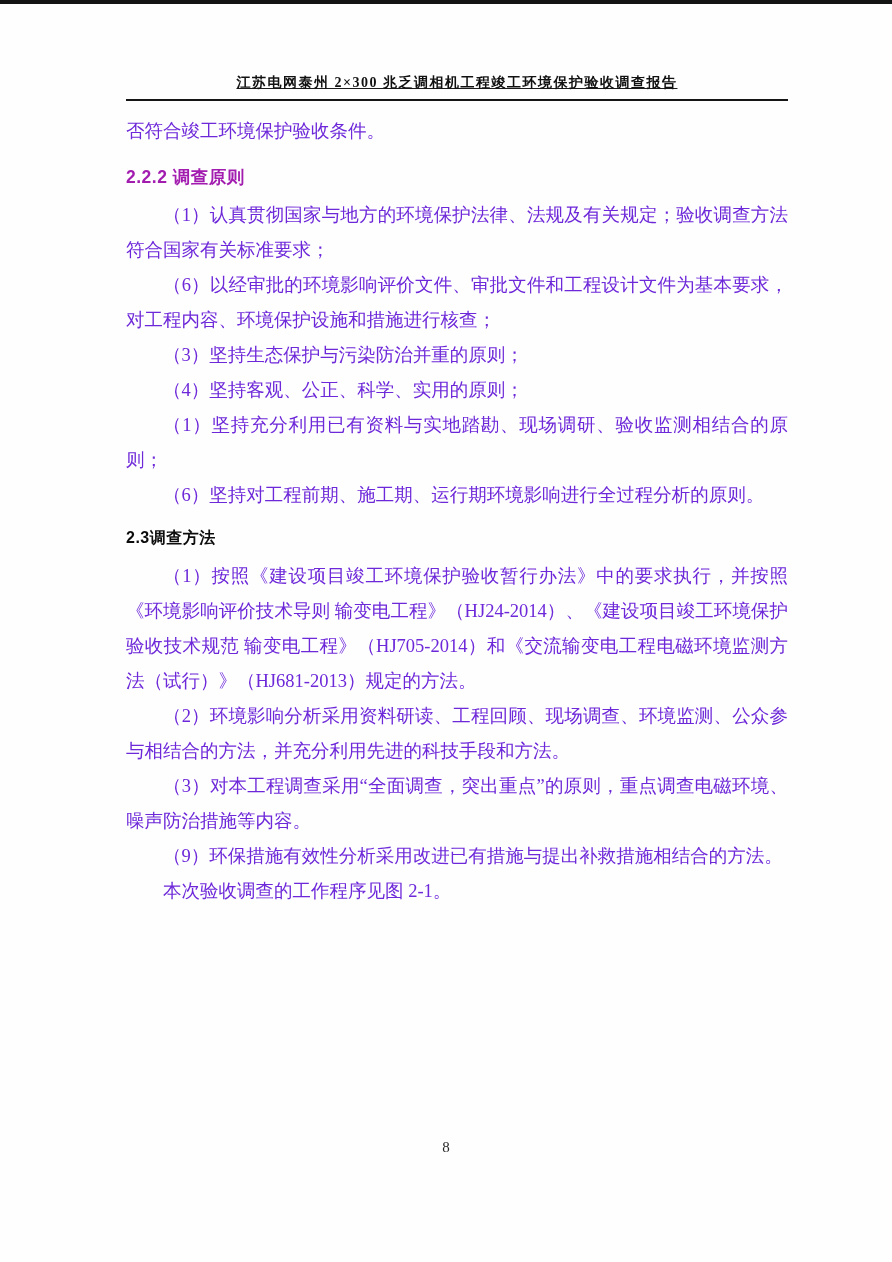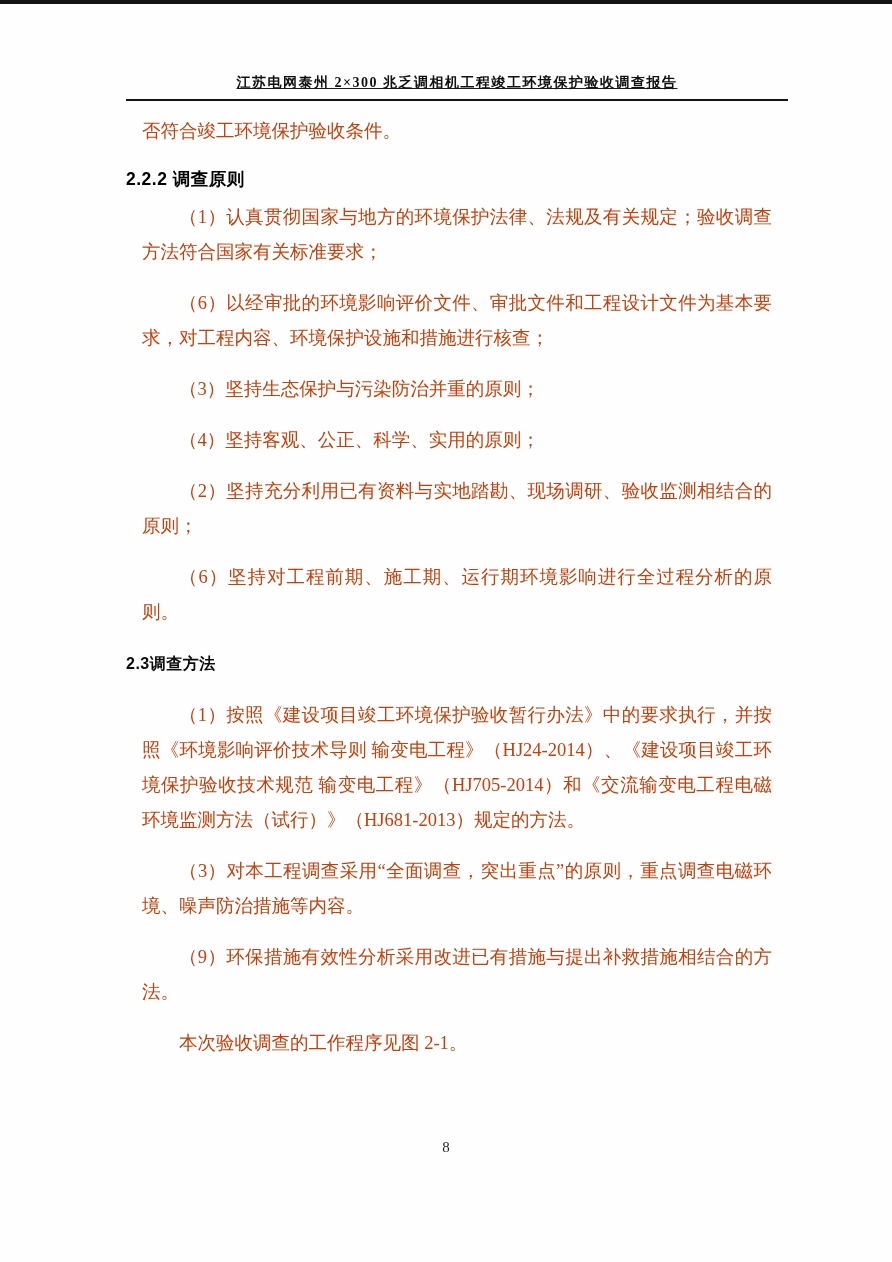--- a/index.html
+++ b/index.html
@@ -35,35 +35,35 @@
     line-height: 22px;
     color: #111;
   }
   .header-rule {
     margin-top: 5px;
     border: none;
     border-bottom: 2px solid #151515;
     height: 0;
   }
   p.body-text {
-    margin: 16px;
+    margin: 0;
     font-size: 18.5px;
     line-height: 35px;
     text-align: justify;
-    color: #c2410c;
+    color: #6d28d9;
   }
   p.body-text.first { margin-top: 13px; }
   p.indent { text-indent: 2em; }
   h3.sub-heading {
     margin: 14px 0 0 0;
     font-family: "Liberation Sans", "DejaVu Sans", sans-serif;
     font-size: 17.5px;
     font-weight: 700;
     line-height: 28px;
-    color: #000000;
+    color: #a21caf;
     letter-spacing: 0.5px;
   }
   .sub-heading + p.body-text { margin-top: 7px; }
   h2.section-heading {
     margin: 7px 0 3px 0;
     font-family: "Liberation Sans", "DejaVu Sans", sans-serif;
     font-size: 16px;
     font-weight: 700;
     line-height: 36px;
     color: #0c0c0c;
@@ -94,26 +94,27 @@
   </div>
 
   <p class="body-text first">否符合竣工环境保护验收条件。</p>
 
   <h3 class="sub-heading">2.2.2 调查原则</h3>
 
   <p class="body-text indent">（1）认真贯彻国家与地方的环境保护法律、法规及有关规定；验收调查方法符合国家有关标准要求；</p>
   <p class="body-text indent">（6）以经审批的环境影响评价文件、审批文件和工程设计文件为基本要求，对工程内容、环境保护设施和措施进行核查；</p>
   <p class="body-text indent">（3）坚持生态保护与污染防治并重的原则；</p>
   <p class="body-text indent">（4）坚持客观、公正、科学、实用的原则；</p>
-  <p class="body-text indent">（2）坚持充分利用已有资料与实地踏勘、现场调研、验收监测相结合的原则；</p>
+  <p class="body-text indent">（1）坚持充分利用已有资料与实地踏勘、现场调研、验收监测相结合的原则；</p>
   <p class="body-text indent">（6）坚持对工程前期、施工期、运行期环境影响进行全过程分析的原则。</p>
 
   <h2 class="section-heading">2.3调查方法</h2>
 
   <p class="body-text indent">（1）按照《建设项目竣工环境保护验收暂行办法》中的要求执行，并按照《环境影响评价技术导则 输变电工程》（HJ24-2014）、《建设项目竣工环境保护验收技术规范 输变电工程》（HJ705-2014）和《交流输变电工程电磁环境监测方法（试行）》（HJ681-2013）规定的方法。</p>
+  <p class="body-text indent">（2）环境影响分析采用资料研读、工程回顾、现场调查、环境监测、公众参与相结合的方法，并充分利用先进的科技手段和方法。</p>
   <p class="body-text indent">（3）对本工程调查采用“全面调查，突出重点”的原则，重点调查电磁环境、噪声防治措施等内容。</p>
   <p class="body-text indent">（9）环保措施有效性分析采用改进已有措施与提出补救措施相结合的方法。</p>
   <p class="body-text indent">本次验收调查的工作程序见图 2-1。</p>
 
 </div>
 
 <div class="page-footer">
   <span class="page-number">8</span>
 </div>
 

